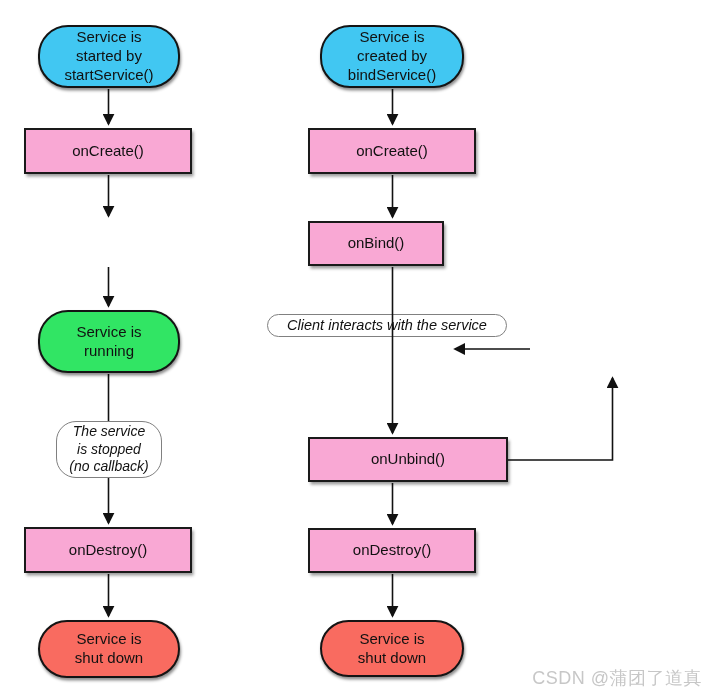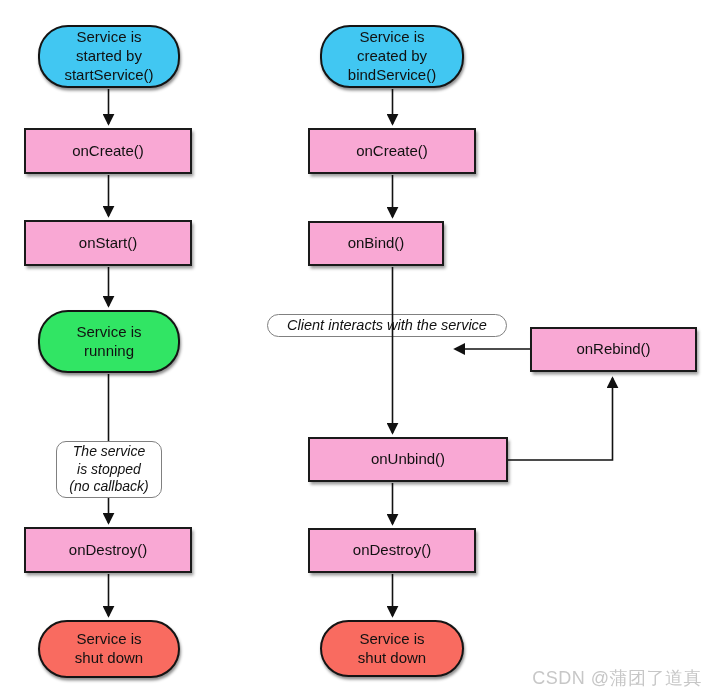--- a/index.html
+++ b/index.html
@@ -21,21 +21,21 @@
   .terminal.blue{background:#41c7f2;}
   .terminal.green{background:#31e564;}
   .terminal.red{background:#f96b60;}
   .callback{
     background:#f9a8d4;border:2px solid #1a1a1a;font-size:15px;
     box-shadow:1.5px 2.5px 3px rgba(0,0,0,0.40);
   }
   .note{
     background:#ffffff;border:1.5px solid #808080;font-style:italic;font-size:14px;
   }
-  .note.block{border-radius:10px;margin-top:20px;}
+  .note.block{border-radius:20px;}
   .note.pill{border-radius:12px;font-size:14.5px;}
   #watermark{
     position:absolute;z-index:4;right:12px;top:666px;font-size:18px;color:#c7c7c7;
     letter-spacing:0.5px;
     margin-left:32px;
   }
 </style>
 </head>
 <body>
 
@@ -61,37 +61,35 @@
 
       <line x1="530" y1="349" x2="455" y2="349" marker-end="url(#ah)"></line>
       <polyline points="477,460 612.5,460 612.5,378" marker-end="url(#ah)"></polyline>
     </g>
   </svg>
 
   <div class="node terminal blue" style="left:38px;top:25px;width:142px;height:63px;">Service is
 started by
 startService()</div>
   <div class="node callback" style="left:24px;top:128px;width:168px;height:46px;">onCreate()</div>
-  <div class="node callback" style="left:24px;top:220px;width:168px;height:46px;">onStart()</div>
   <div class="node terminal green" style="left:38px;top:310px;width:142px;height:63px;">Service is
 running</div>
   <div class="node note block" style="left:56px;top:421px;width:106px;height:57px;">The service
 is stopped
 (no callback)</div>
   <div class="node callback" style="left:24px;top:527px;width:168px;height:46px;">onDestroy()</div>
   <div class="node terminal red" style="left:38px;top:620px;width:142px;height:58px;">Service is
 shut down</div>
 
   <div class="node terminal blue" style="left:320px;top:25px;width:144px;height:63px;">Service is
 created by
 bindService()</div>
   <div class="node callback" style="left:308px;top:128px;width:168px;height:46px;">onCreate()</div>
   <div class="node callback" style="left:308px;top:221px;width:136px;height:45px;">onBind()</div>
   <div class="node note pill" style="left:267px;top:314px;width:240px;height:23px;">Client interacts with the service</div>
-  <div class="node callback" style="left:530px;top:327px;width:167px;height:45px;">onRebind()</div>
   <div class="node callback" style="left:308px;top:437px;width:200px;height:45px;">onUnbind()</div>
   <div class="node callback" style="left:308px;top:528px;width:168px;height:45px;">onDestroy()</div>
   <div class="node terminal red" style="left:320px;top:620px;width:144px;height:57px;">Service is
 shut down</div>
 
   <svg id="overlay" class="layer">
     <line x1="392.5" y1="267" x2="392.5" y2="433" stroke="#111" stroke-width="1.6" marker-end="url(#ah)"></line>
   </svg>
 
   <div id="watermark">CSDN @蒲团了道真</div>

